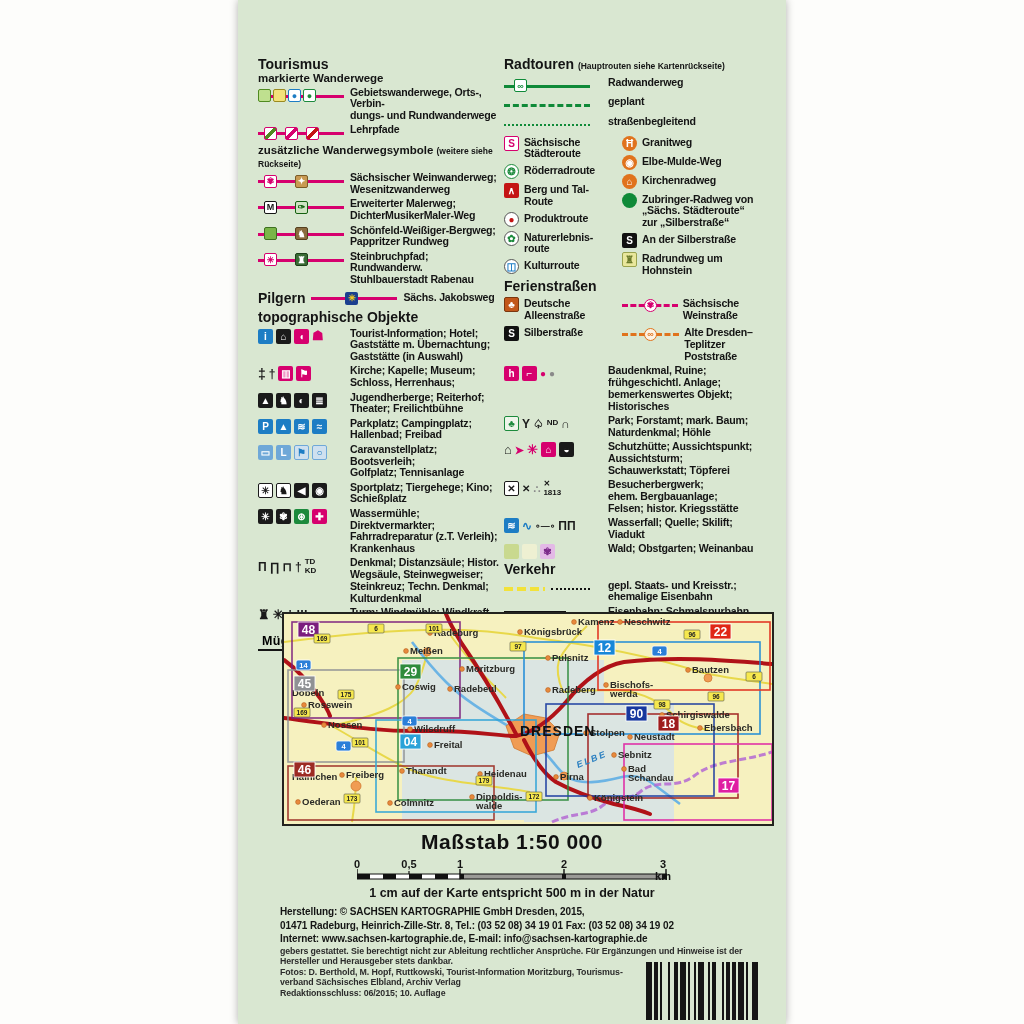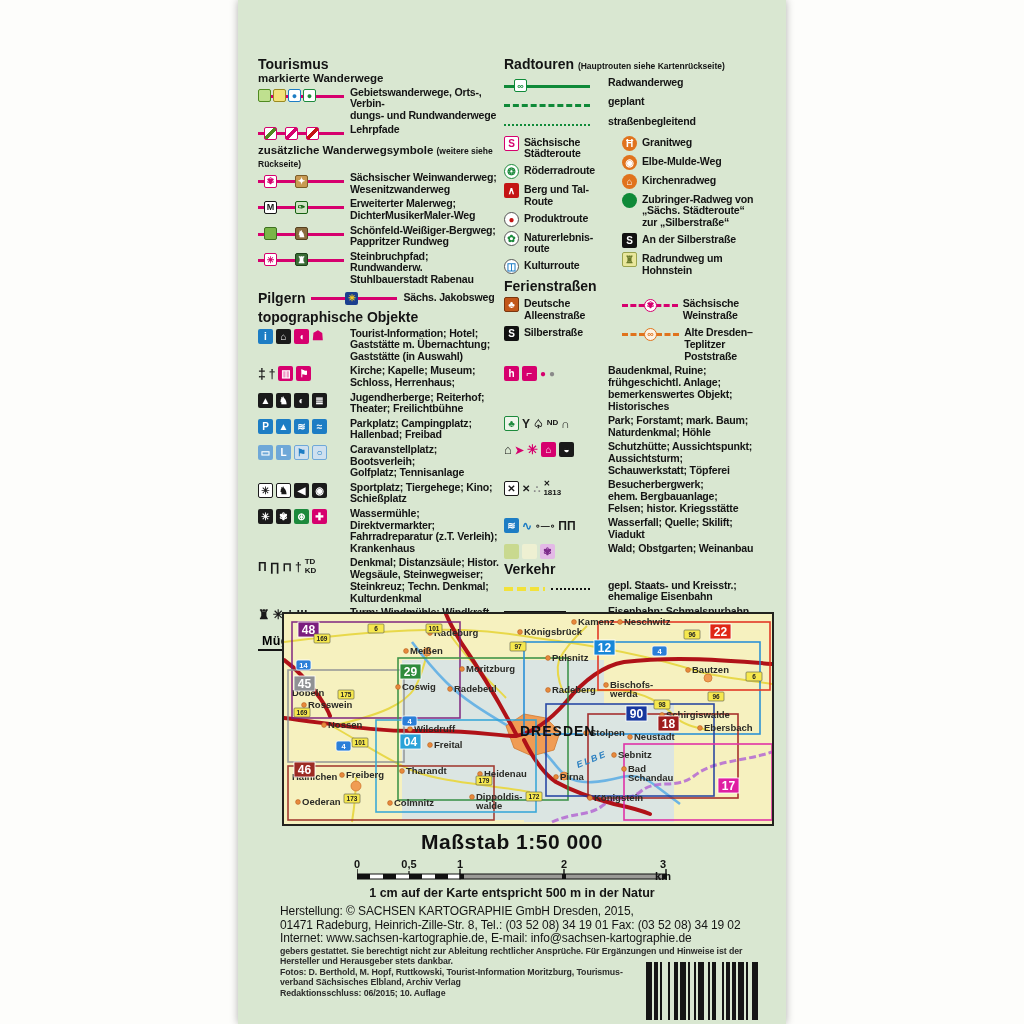--- a/index.html
+++ b/index.html
@@ -32,21 +32,21 @@
   .pit .rtxt{padding-top:1px}
   .inlineblk{display:flex;align-items:center;gap:6px;margin:4px 0}
   .gem{font-size:12.5px;font-weight:bold;border-bottom:2px solid #141414;padding:0 4px 1px;letter-spacing:.3px}
   .mapwrap{position:absolute;left:44px;top:612px;width:488px;height:210px;border:2px solid #23231f;background:#f6f1bf;box-sizing:content-box}
   .mass{position:absolute;left:0;top:830px;width:548px;text-align:center}
   .mass .mt{font-size:21px;font-weight:bold;color:#111;letter-spacing:.5px}
   .scalebar{position:relative;width:310px;margin:4px auto 0;height:26px}
   .scalebar .lab{position:absolute;top:0;font-size:11px;font-weight:bold;color:#141414;transform:translateX(-50%)}
   .mass .cap{font-size:12.5px;font-weight:bold;color:#141414;margin-top:2px}
   .imprint{position:absolute;left:42px;top:905px;width:480px;text-align:left}
-  .imprint .b{font-size:12px;font-weight:normal;color:#141414;line-height:13.5px;letter-spacing:-.1px}
+  .imprint .b{font-size:10px;font-weight:bold;color:#141414;line-height:13.5px;letter-spacing:-.1px}
   .imprint .s{font-size:8.8px;font-weight:bold;color:#2c2c2c;line-height:10.6px;letter-spacing:-.1px}
   .imprint .s.gap{margin-top:3px}
   .barcode{position:absolute;left:406px;top:962px;width:134px;height:58px}
 </style>
 </head>
 <body>
 
 <div class="page">
 
 

